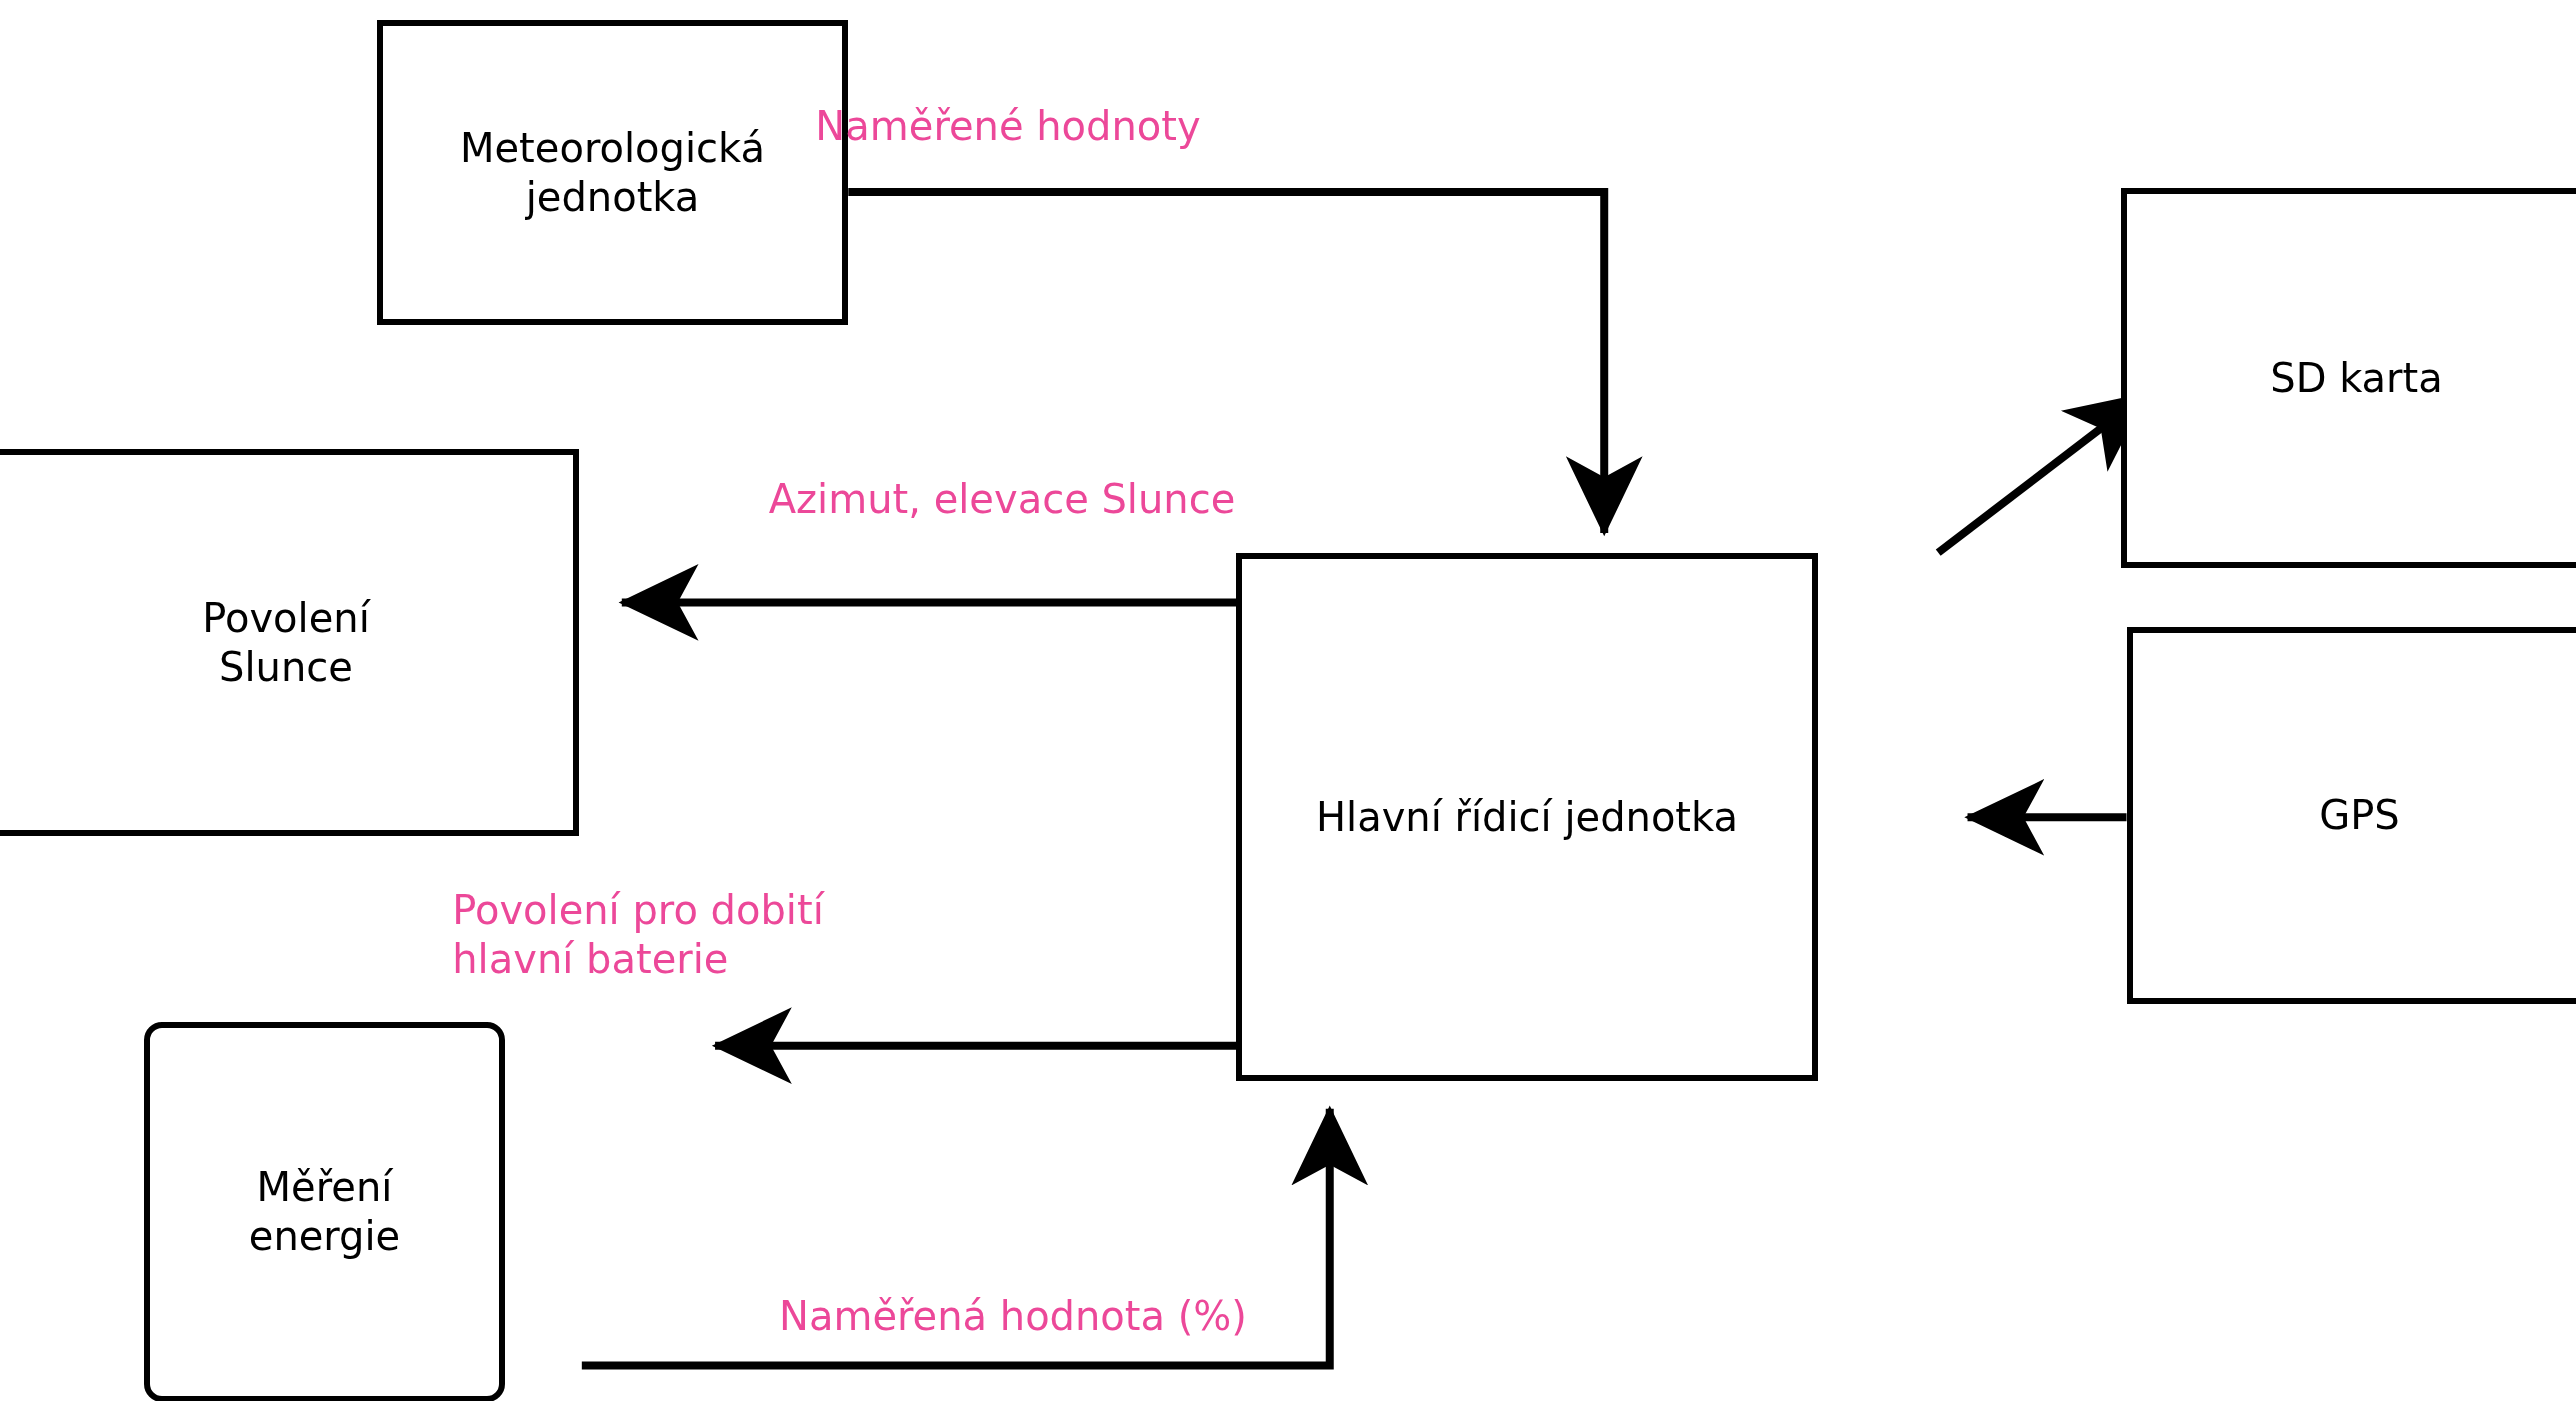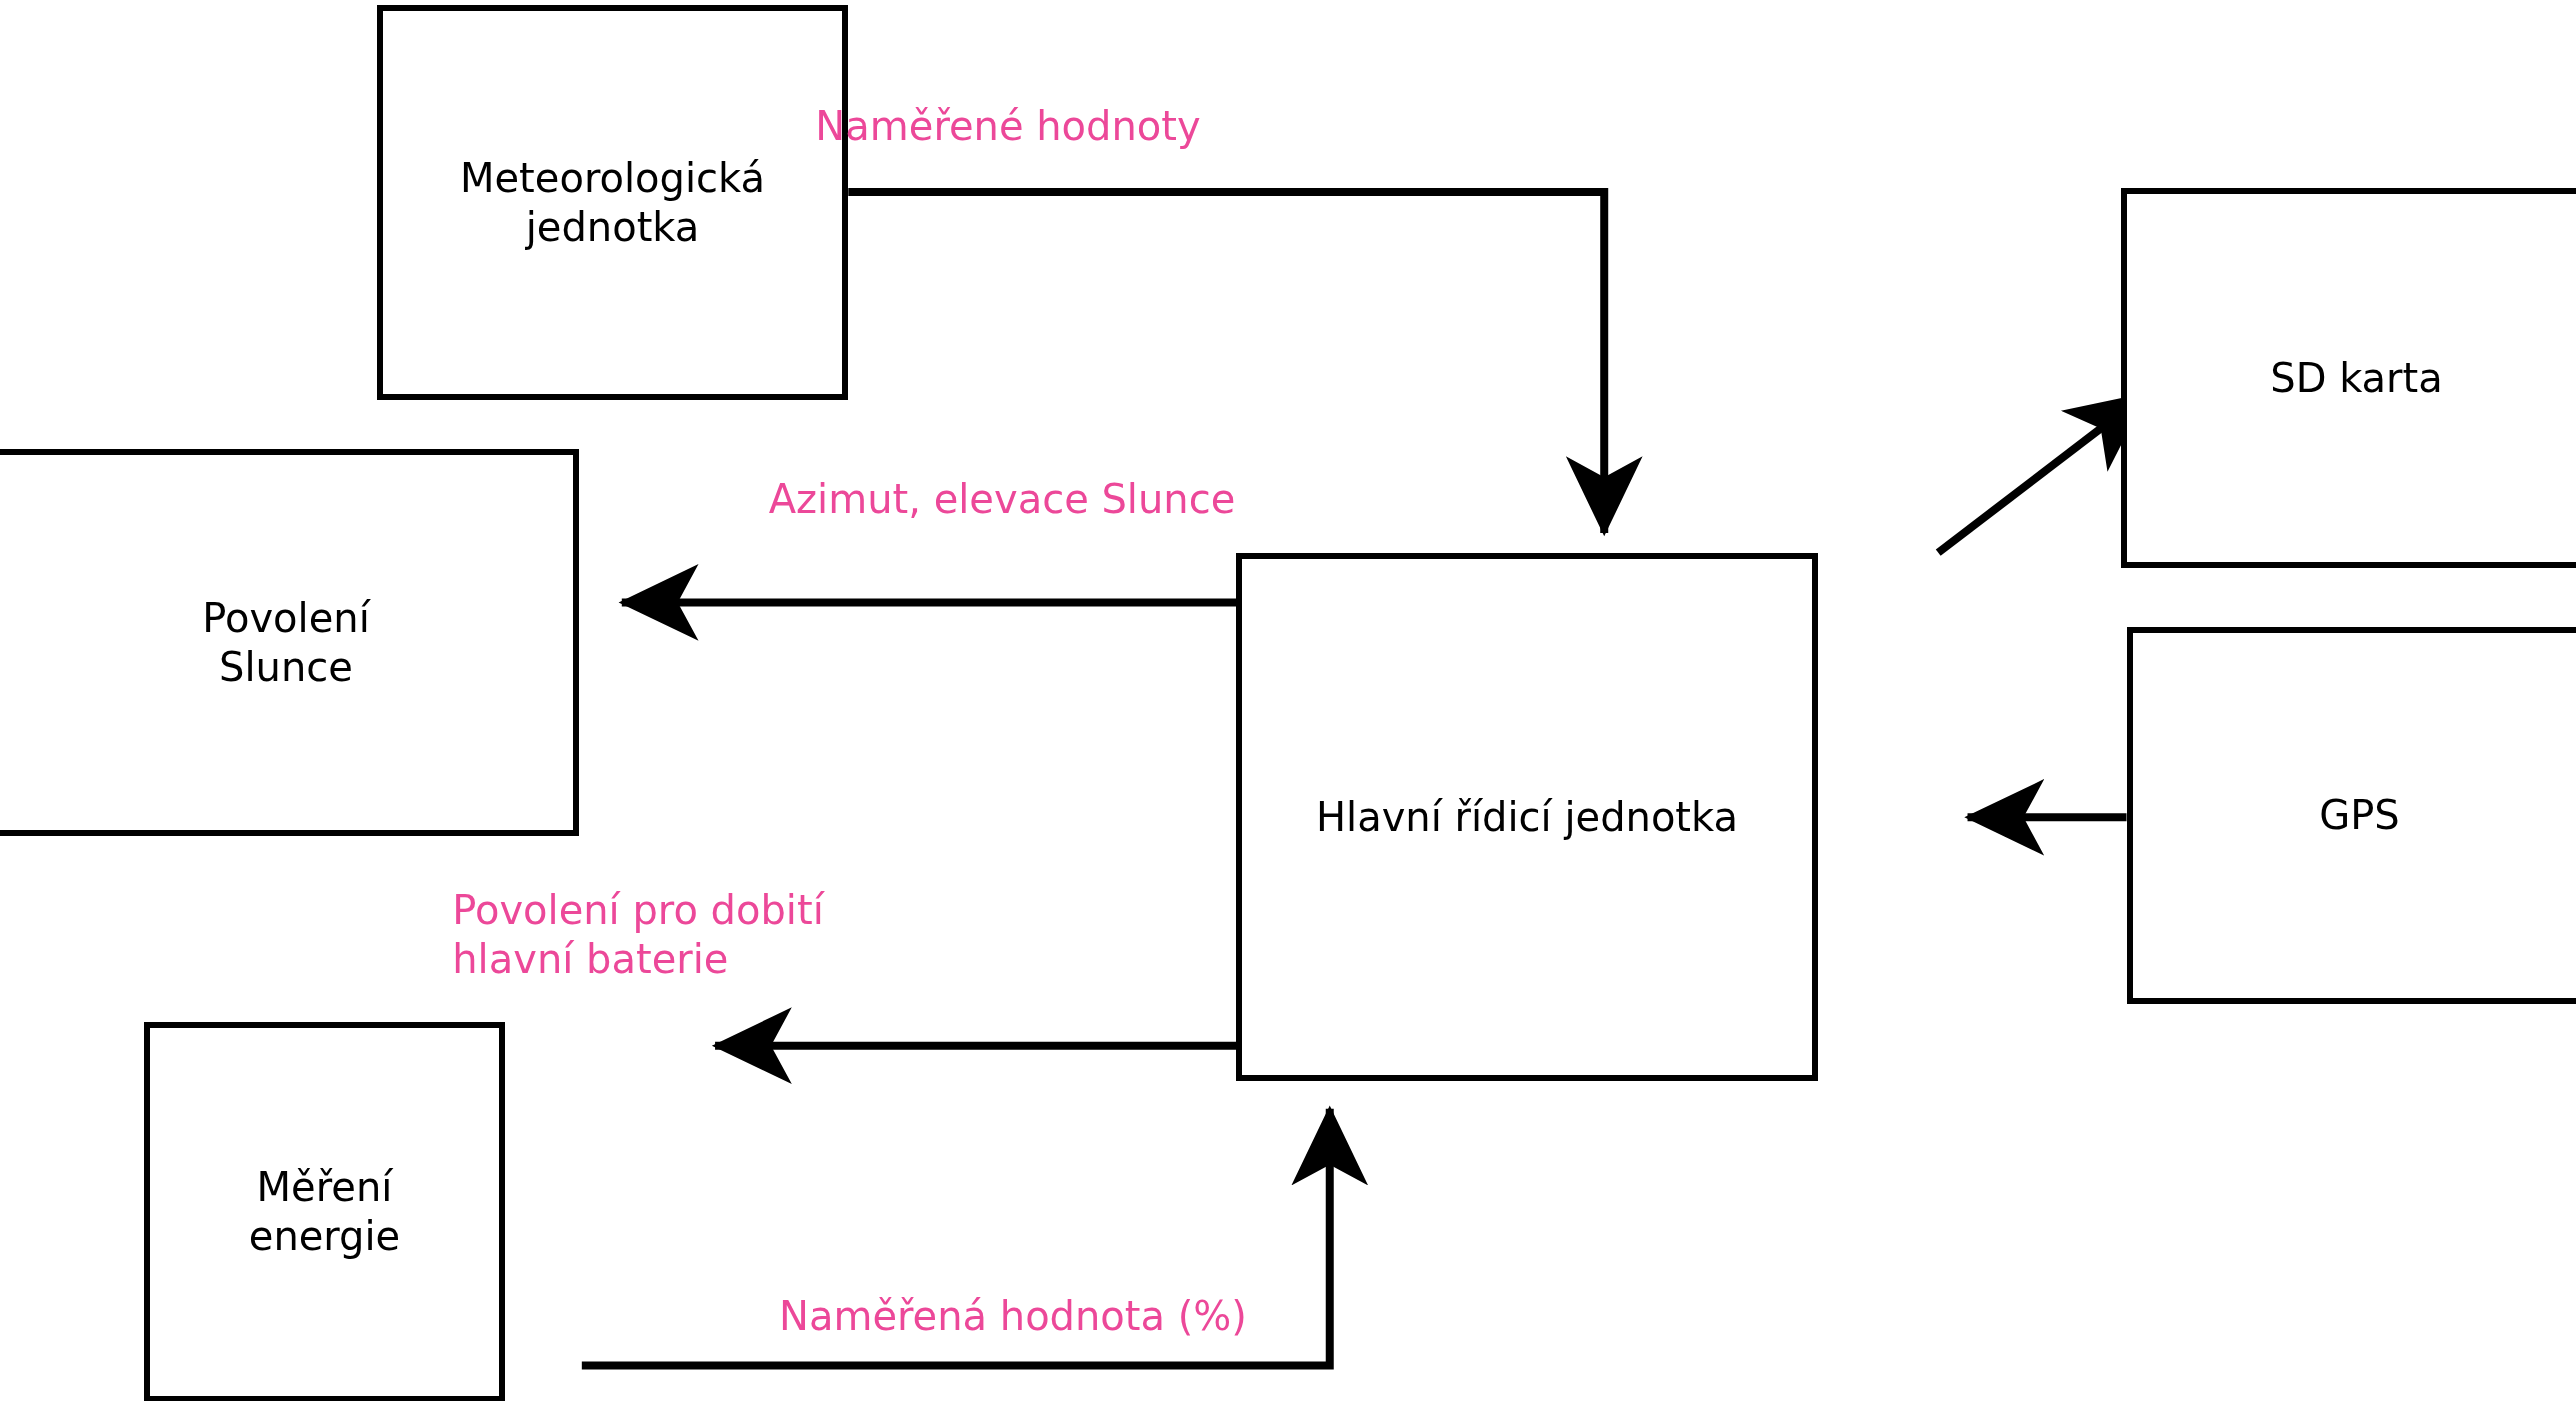--- a/index.html
+++ b/index.html
@@ -78,21 +78,21 @@
 
     <g>
       <path d="M 1392 1177 L 805 1177" fill="none" stroke="#000000" stroke-width="9" marker-end="url(#ah)"></path>
     </g>
 
     <g>
       <path d="M 655 1537 L 1497 1537 L 1497 1248" fill="none" stroke="#000000" stroke-width="9" marker-end="url(#ah)"></path>
     </g>
   </svg>
 
-  <div class="node-box" style="left:377px; top:5px; width:471px; height:395px;">
+  <div class="node-box" style="left:377px; top:20px; width:471px; height:305px;">
     <span class="node-label">Meteorologická
 jednotka</span>
   </div>
 
   <div class="node-box" style="left:-7px; top:449px; width:586px; height:387px;">
     <span class="node-label">Povolení
 Slunce</span>
   </div>
 
   <div class="node-box" style="left:1236px; top:553px; width:582px; height:528px;">
@@ -100,21 +100,21 @@
   </div>
 
   <div class="node-box" style="left:2121px; top:188px; width:471px; height:380px;">
     <span class="node-label">SD karta</span>
   </div>
 
   <div class="node-box" style="left:2127px; top:627px; width:465px; height:377px;">
     <span class="node-label">GPS</span>
   </div>
 
-  <div class="node-box" style="left:144px; top:1022px; width:361px; height:380px;">
+  <div class="node-box" style="left:144px; top:1022px; width:361px; height:380px;border-radius:18px;">
     <span class="node-label">Měření
 energie</span>
   </div>
 
   <div class="edge-label" style="left:1008px; top:102px; transform:translateX(-50%); text-align:center;">Naměřené hodnoty</div>
 
   <div class="edge-label" style="left:1002px; top:475px; transform:translateX(-50%); text-align:center;">Azimut, elevace Slunce</div>
 
   <div class="edge-label" style="left:1013px; top:1292px; transform:translateX(-50%); text-align:center;">Naměřená hodnota (%)</div>
 

